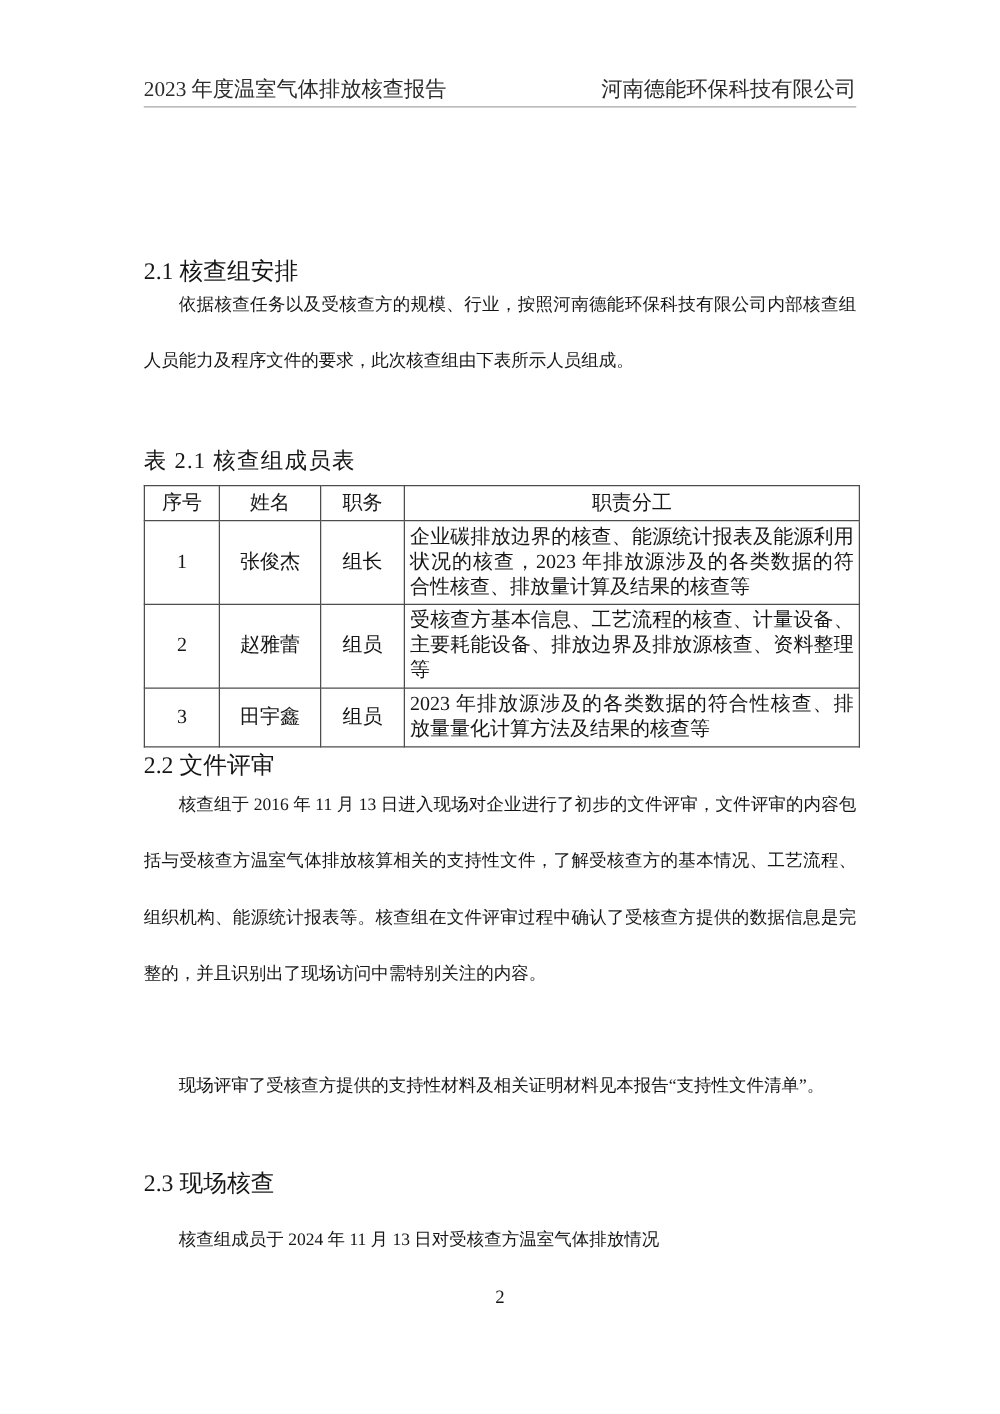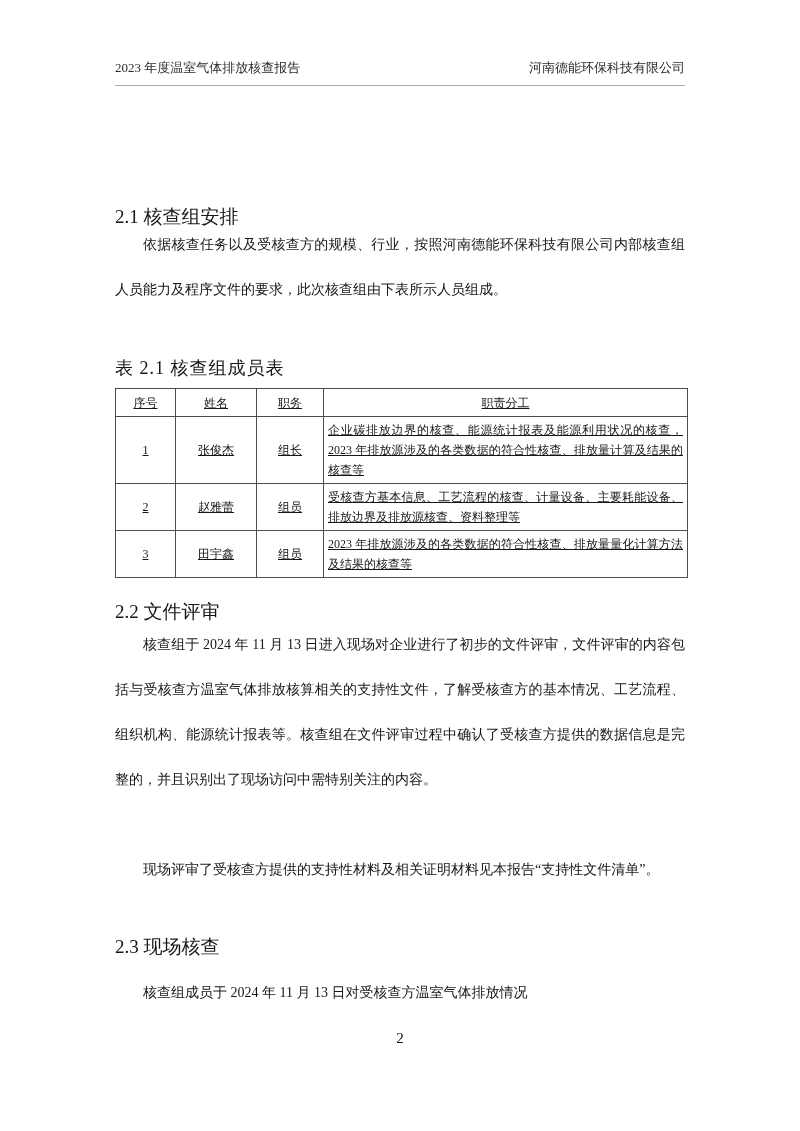--- a/index.html
+++ b/index.html
@@ -16,22 +16,22 @@
   }
   
   .doc-header {
     position: absolute;
     left: 115px;
     width: 570px;
     top: 60px;
     height: 26px;
     display: flex;
     justify-content: space-between;
-    align-items: center;
-    font-size: 13px;
+    align-items: flex-start;
+    font-size: 17px;
     color: #2b2b2b;
     border-bottom: 1px solid #a8a8a8;
     padding-bottom: 10px;
   }
   .ref-line {
     position: absolute;
     left: 160px;
     top: 104px;
     font-size: 20px;
     letter-spacing: 0.5px;
@@ -70,22 +70,21 @@
     font-size: 18px;
     letter-spacing: 1px;
   }
   table.members {
     position: absolute;
     left: 115px;
     top: 388px;
     width: 572px;
     border-collapse: collapse;
     table-layout: fixed;
-    font-size: 12px;
-    text-decoration: underline;
+    font-size: 16px;
   }
   table.members th, table.members td {
     border: 1.5px solid #4d4d4d;
     font-weight: normal;
     vertical-align: middle;
     line-height: 20px;
     padding: 3px 4px;
   }
   table.members th { text-align: center; height: 28px; }
   td.c-center { text-align: center; }
@@ -153,21 +152,21 @@
         <td class="c-center">3</td>
         <td class="c-center">田宇鑫</td>
         <td class="c-center">组员</td>
         <td class="c-duty">2023 年排放源涉及的各类数据的符合性核查、排放量量化计算方法及结果的核查等</td>
       </tr>
     </tbody>
   </table>
 
   <div class="h2 s22">2.2 文件评审</div>
 
-  <div class="para p22a">核查组于 2024 年 11 月 13 日进入现场对企业进行了初步的文件评审，文件评审的内容包括与受核查方温室气体排放核算相关的支持性文件，了解受核查方的基本情况、工艺流程、组织机构、能源统计报表等。核查组在文件评审过程中确认了受核查方提供的数据信息是完整的，并且识别出了现场访问中需特别关注的内容。</div>
+  <div class="para p22a">核查组于 2016 年 11 月 13 日进入现场对企业进行了初步的文件评审，文件评审的内容包括与受核查方温室气体排放核算相关的支持性文件，了解受核查方的基本情况、工艺流程、组织机构、能源统计报表等。核查组在文件评审过程中确认了受核查方提供的数据信息是完整的，并且识别出了现场访问中需特别关注的内容。</div>
 
   <div class="para p22b">现场评审了受核查方提供的支持性材料及相关证明材料见本报告“支持性文件清单”。</div>
 
   <div class="h2 s23">2.3 现场核查</div>
 
   <div class="para p23">核查组成员于 2024 年 11 月 13 日对受核查方温室气体排放情况</div>
 
   <div class="page-footer">2</div>
 
 </div>

